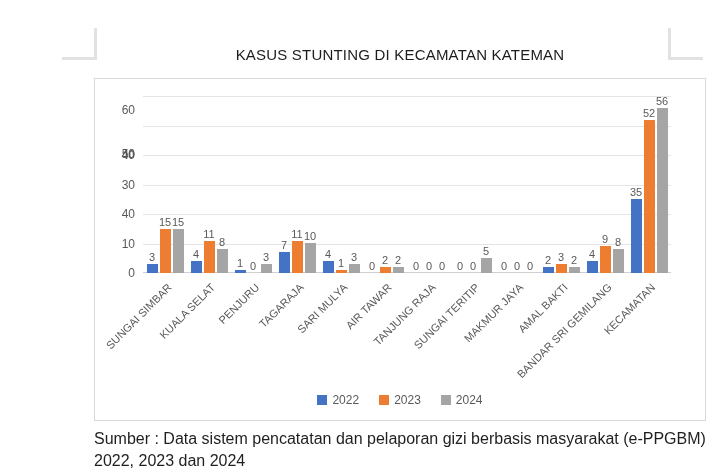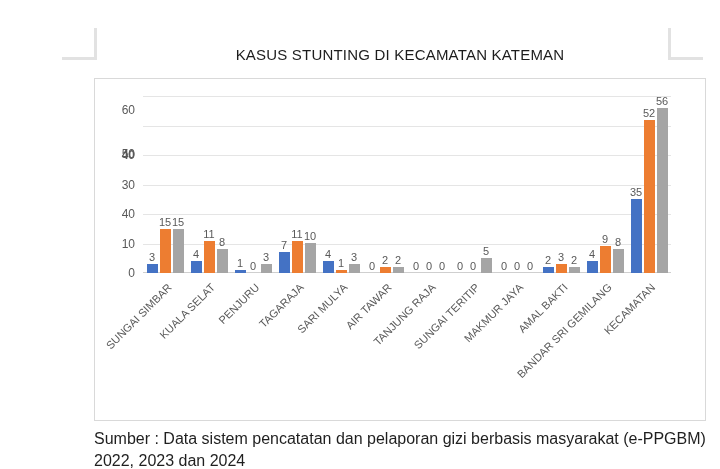--- a/index.html
+++ b/index.html
@@ -250,15 +250,29 @@
       <div class="xcell">
         <span class="xlabel">AMAL BAKTI</span>
       </div>
       <div class="xcell">
         <span class="xlabel">BANDAR SRI GEMILANG</span>
       </div>
       <div class="xcell">
         <span class="xlabel">KECAMATAN</span>
       </div>
     </div>
+  <div class="legend">
+      <div class="legend-item">
+        <span class="swatch" style="background: rgb(68, 114, 196);"></span>
+        <span>2022</span>
+      </div>
+      <div class="legend-item">
+        <span class="swatch" style="background: rgb(237, 125, 49);"></span>
+        <span>2023</span>
+      </div>
+      <div class="legend-item">
+        <span class="swatch" style="background: rgb(165, 165, 165);"></span>
+        <span>2024</span>
+      </div>
+    </div>
 </div>
 
 <div class="source-note">Sumber : Data sistem pencatatan dan pelaporan gizi berbasis masyarakat (e-PPGBM) 2022, 2023 dan 2024</div>
 
 </body></html>

